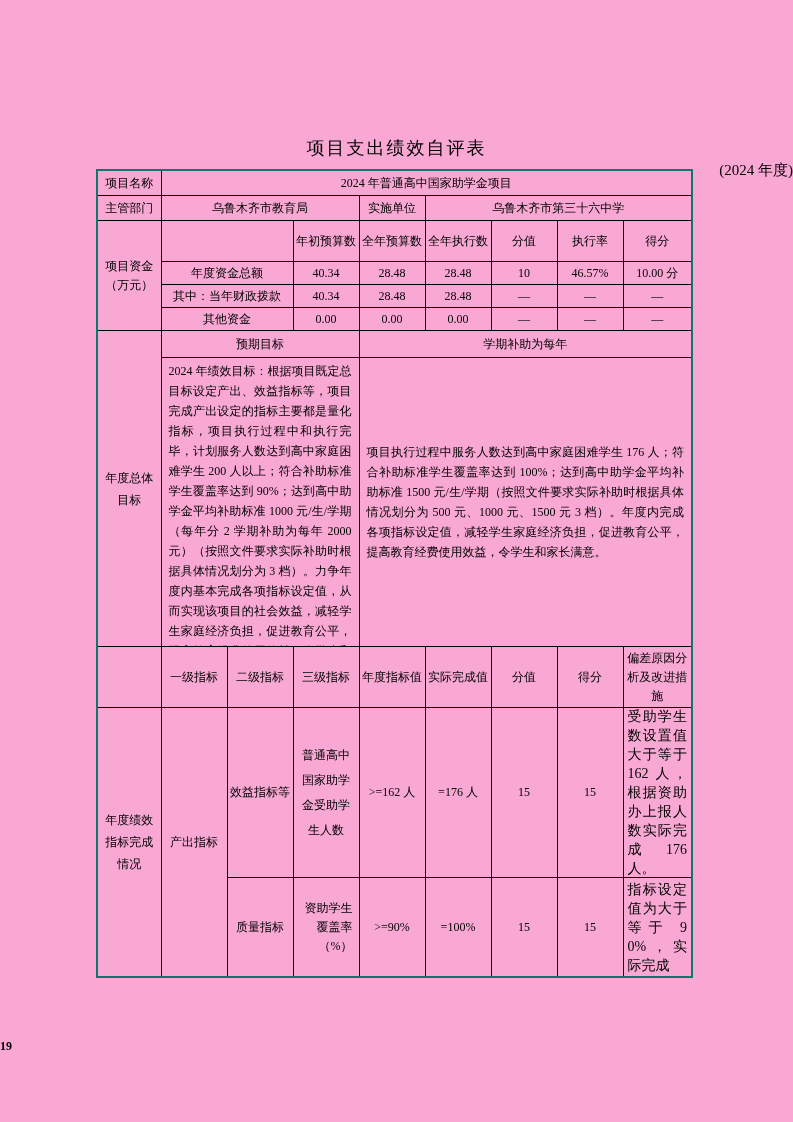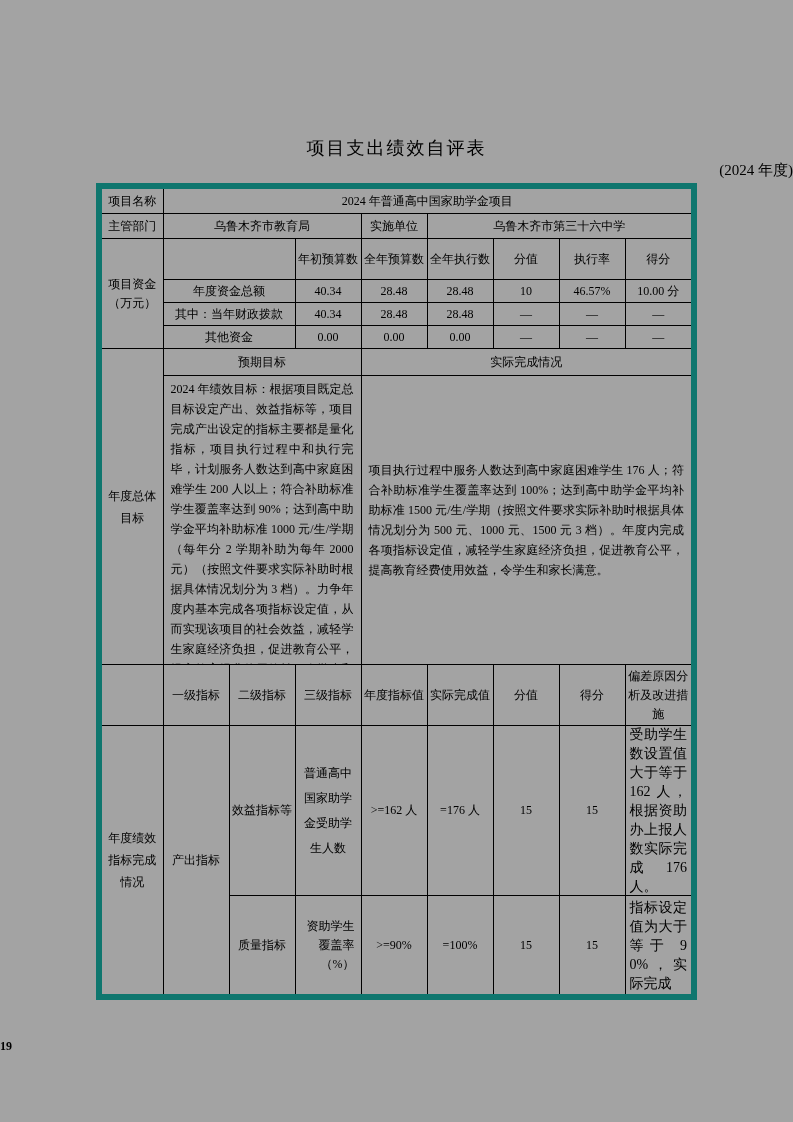--- a/index.html
+++ b/index.html
@@ -1,28 +1,28 @@
 <!DOCTYPE html>
 <html><head>
 <meta charset="utf-8">
 <style>
   html,body{margin:0;padding:0;background:#ffffff;}
   body{
     width:793px;height:1122px;position:relative;
     font-family:"Liberation Serif","DejaVu Serif",serif;
     color:#000;
   }
-  .page{position:absolute;inset:0;background:#a3a3a3;font-family:Liberation Serif, serif;}
+  .page{position:absolute;inset:0;background:#f9a8d4;font-family:Liberation Serif, serif;}
   .titles{position:absolute;top:137px;left:0;width:793px;text-align:center;}
   .doc-title{font-size:18px;letter-spacing:2px;line-height:22px;}
   .doc-subtitle{font-size:15px;line-height:22px;text-align:right;}
   table.main{
-    position:absolute;top:183px;left:96px;
+    position:absolute;top:169px;left:96px;
     width:595px;border-collapse:collapse;table-layout:fixed;
-    border:6px solid #0f766e;
+    border:2px solid #0f766e;
   }
   td{
     border:1px solid #000;
     font-size:12px;line-height:15px;
     text-align:center;vertical-align:middle;
     padding:1px 2px;overflow:hidden;word-break:break-all;
   }
   td.lbl{padding:1px 4px;line-height:22px;}
   tr.r-top td{height:22px;}
   tr.f-head td{height:38px;line-height:19px;}
@@ -117,21 +117,21 @@
       <td>0.00</td>
       <td>0.00</td>
       <td>—</td>
       <td>—</td>
       <td>—</td>
     </tr>
 
     <tr class="g-head">
       <td rowspan="2" class="lbl">年度总体目标</td>
       <td colspan="3">预期目标</td>
-      <td colspan="5">实际完成情况</td>
+      <td colspan="5">学期补助为每年</td>
     </tr>
     <tr>
       <td colspan="3" class="longtext">
         <div class="tx">2024 年绩效目标：根据项目既定总目标设定产出、效益指标等，项目完成产出设定的指标主要都是量化指标，项目执行过程中和执行完毕，计划服务人数达到高中家庭困难学生 200 人以上；符合补助标准学生覆盖率达到 90%；达到高中助学金平均补助标准 1000 元/生/学期（每年分 2 学期补助为每年 2000 元）（按照文件要求实际补助时根据具体情况划分为 3 档）。力争年度内基本完成各项指标设定值，从而实现该项目的社会效益，减轻学生家庭经济负担，促进教育公平，提高教育经费使用效益，令学生和家长满意。</div>
       </td>
       <td colspan="5" class="longtext">
         <div class="tx vcenter">项目执行过程中服务人数达到高中家庭困难学生 176 人；符合补助标准学生覆盖率达到 100%；达到高中助学金平均补助标准 1500 元/生/学期（按照文件要求实际补助时根据具体情况划分为 500 元、1000 元、1500 元 3 档）。年度内完成各项指标设定值，减轻学生家庭经济负担，促进教育公平，提高教育经费使用效益，令学生和家长满意。</div>
       </td>
     </tr>
 

